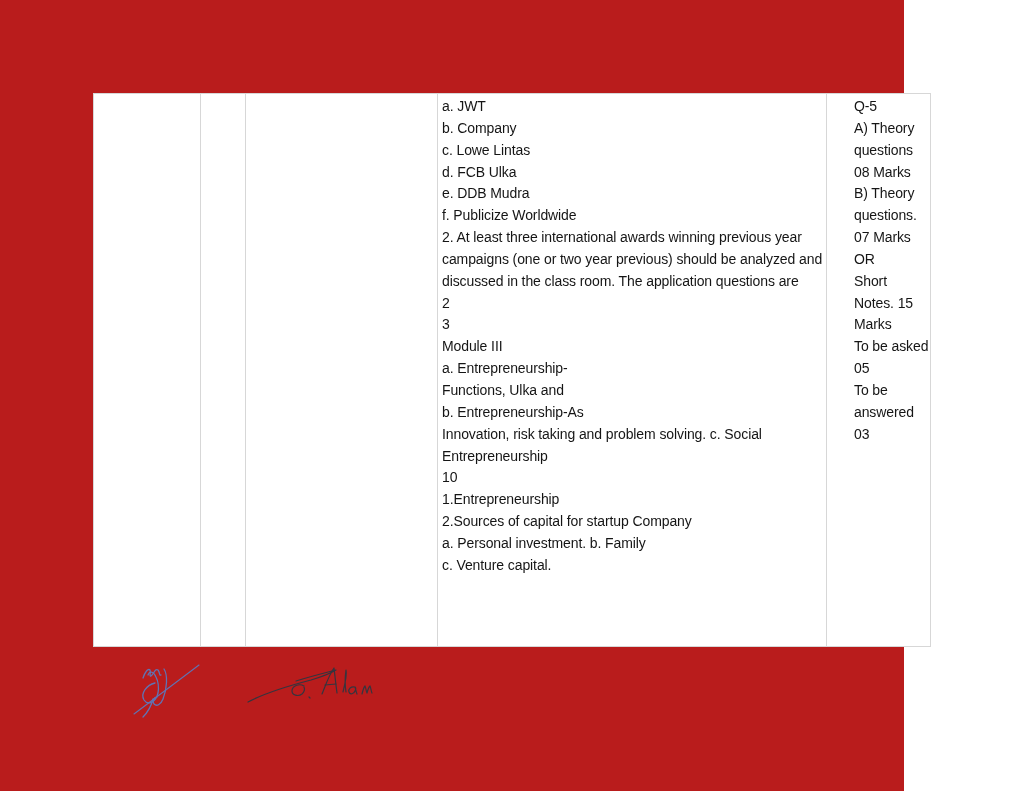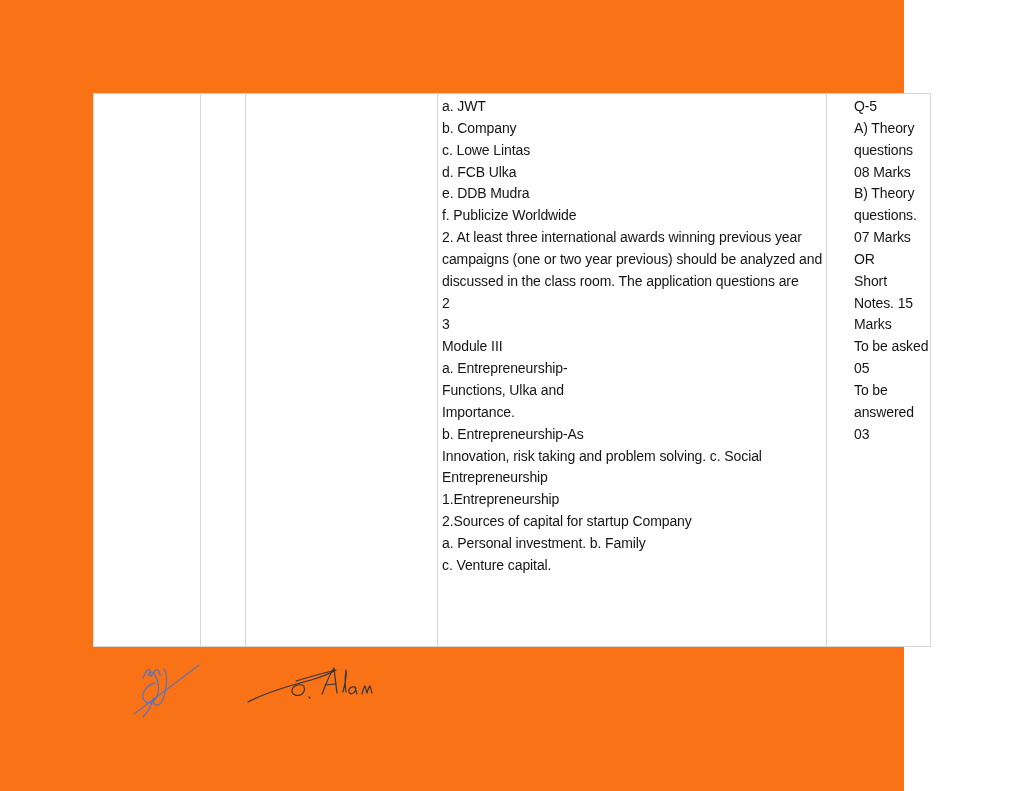--- a/index.html
+++ b/index.html
@@ -7,21 +7,21 @@
     width: 1024px; height: 791px;
     background: #ffffff;
     font-family: "Liberation Sans", sans-serif;
     overflow: hidden;
     position: relative;
   }
   .page {
     position: absolute;
     left: 0; top: 0;
     width: 904px; height: 791px;
-    background: #f97316;
+    background: #b91c1c;
   }
   .doc-table {
     position: absolute;
     left: 93px; top: 93px;
     width: 838px; height: 554px;
     border: 1px solid #d7d7d7;
     display: flex;
     flex-direction: row;
     background: #ffffff;
   }
@@ -68,24 +68,24 @@
         <div class="line">e. DDB Mudra</div>
         <div class="line">f. Publicize Worldwide</div>
         <div class="line">2. At least three international awards winning previous year</div>
         <div class="line">campaigns (one or two year previous) should be analyzed and</div>
         <div class="line">discussed in the class room. The application questions are</div>
         <div class="line">2</div>
         <div class="line">3</div>
         <div class="line">Module III</div>
         <div class="line">a. Entrepreneurship-</div>
         <div class="line">Functions, Ulka and</div>
-        <div class="line">Importance.</div>
         <div class="line">b. Entrepreneurship-As</div>
         <div class="line">Innovation, risk taking and problem solving. c. Social</div>
         <div class="line">Entrepreneurship</div>
+        <div class="line">10</div>
         <div class="line">1.Entrepreneurship</div>
         <div class="line">2.Sources of capital for startup Company</div>
         <div class="line">a. Personal investment. b. Family</div>
         <div class="line">c. Venture capital.</div>
       </div>
     <div class="cell c5">
         <div class="line">Q-5</div>
         <div class="line">A) Theory</div>
         <div class="line">questions</div>
         <div class="line">08 Marks</div>

